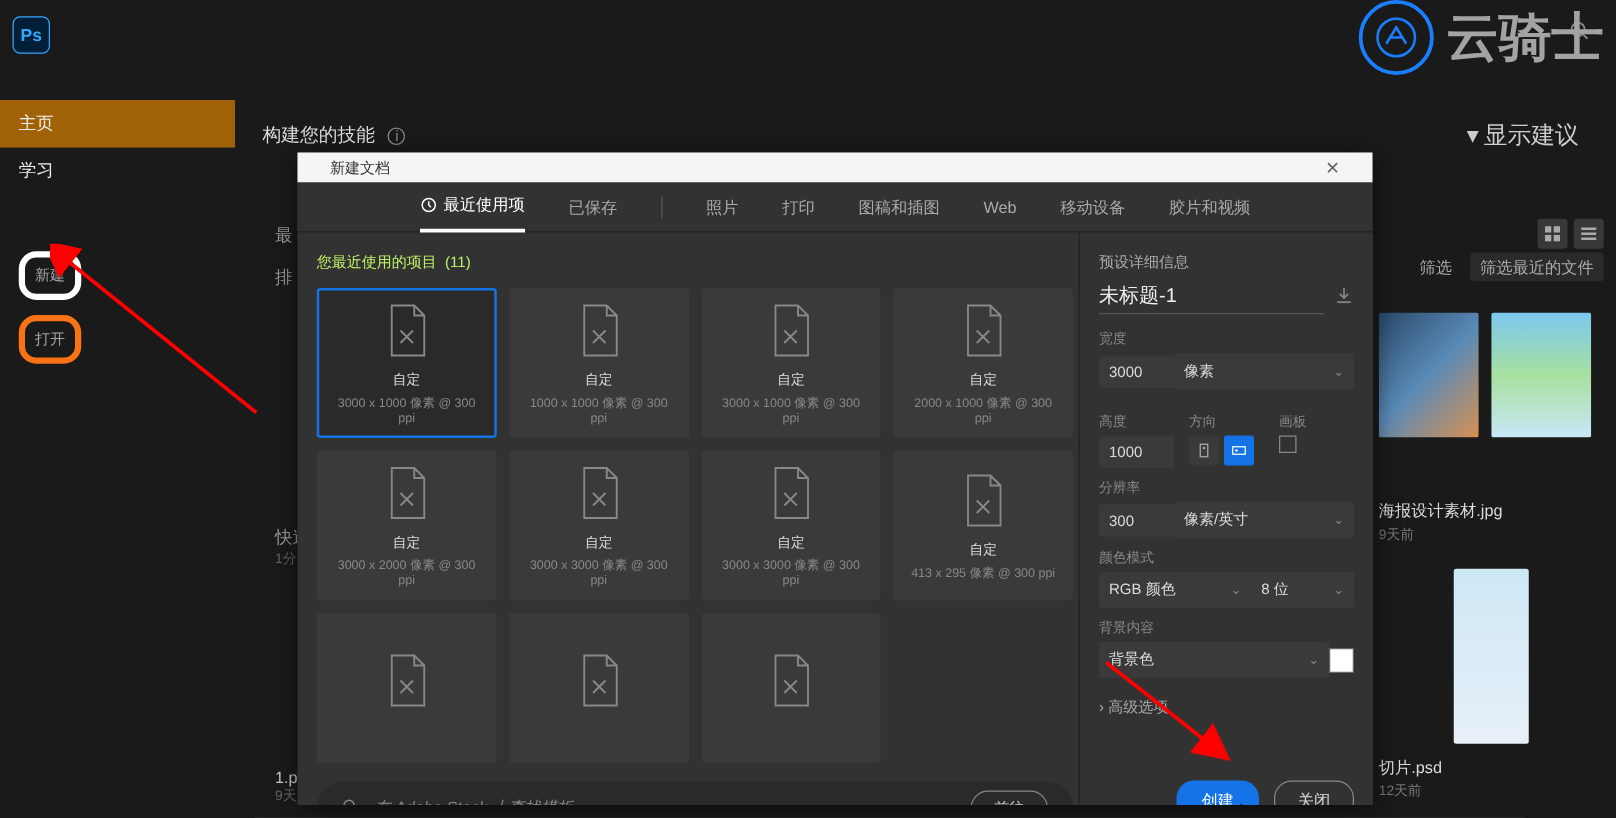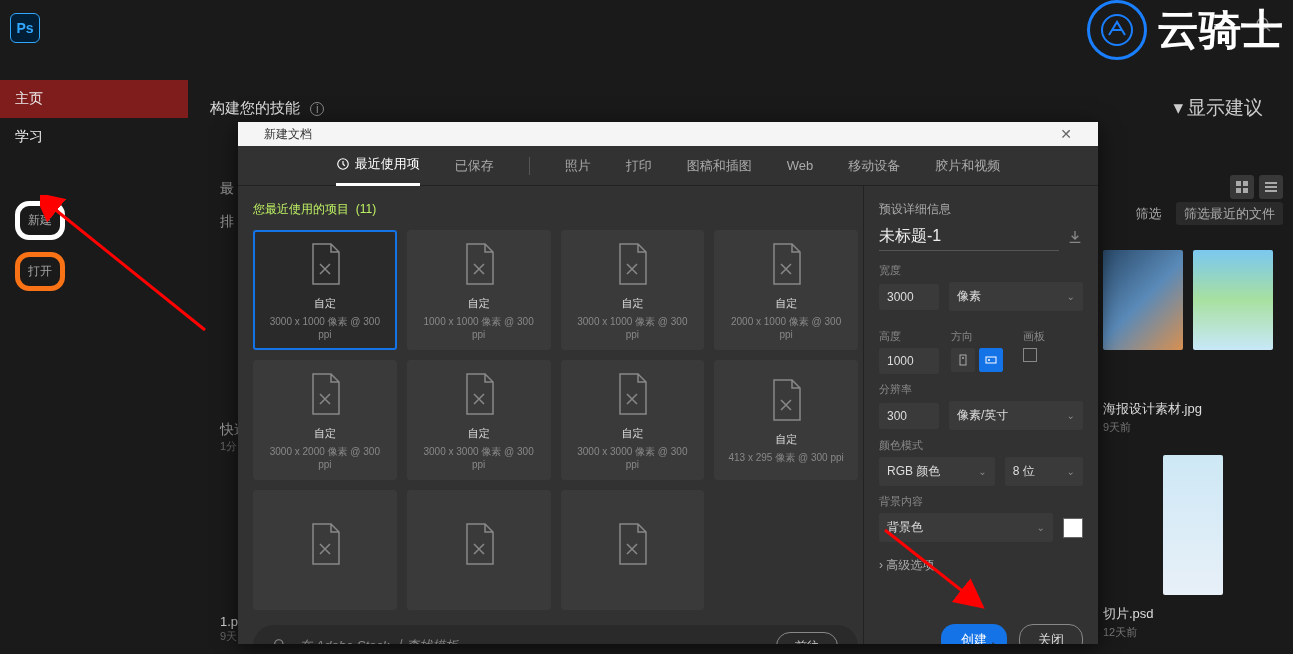--- a/index.html
+++ b/index.html
@@ -4,27 +4,27 @@
 <style>
 * { margin: 0; padding: 0; box-sizing: border-box; font-family: "Microsoft YaHei", sans-serif; }
 body { background: #1a1a1a; color: #ccc; width: 1293px; height: 654px; overflow: hidden; position: relative; }
 
 
 .topbar { height: 55px; background: #1a1a1a; display: flex; align-items: center; padding: 0 10px; }
 .ps-logo { width: 30px; height: 30px; background: #001e36; border: 1px solid #31a8ff; border-radius: 6px; display: flex; align-items: center; justify-content: center; color: #31a8ff; font-weight: bold; font-size: 14px; }
 .search-icon-top { margin-left: auto; margin-right: 10px; color: #888; font-size: 18px; }
 
 
-.watermark { position: absolute; right: 10px; top: 0px; font-size: 42px; color: #ffffff; font-weight: bold; display: flex; align-items: center; gap: 10px; z-index: 100; pointer-events: none; }
+.watermark { position: absolute; right: 10px; top: 0px; font-size: 42px; color: #a3a3a3; font-weight: bold; display: flex; align-items: center; gap: 10px; z-index: 100; pointer-events: none; }
 .watermark-icon { width: 60px; height: 60px; border: 3px solid #1a7fff; border-radius: 50%; display: flex; align-items: center; justify-content: center; }
 
 
 .sidebar { position: absolute; left: 0; top: 80px; width: 188px; }
 .sidebar-item { padding: 10px 15px; color: #eee; font-size: 14px; cursor: pointer; }
-.sidebar-item.active { background: #7f1d1d; }
+.sidebar-item.active { background: #a16207; }
 .sidebar-buttons { padding: 15px; margin-top: 30px; }
 .sidebar-btn { display: block; width: 50px; padding: 6px 0; margin-bottom: 12px; background: transparent; border: 5px solid #f97316; border-radius: 14px; color: #a3a3a3; font-size: 12px; cursor: pointer; text-align: center; }
 .sidebar-btn.highlight { border-color: #fff; }
 
 
 .arrow1 { position: absolute; left: 40px; top: 195px; width: 170px; height: 140px; z-index: 200; pointer-events: none; }
 .arrow2 { position: absolute; left: 880px; top: 525px; width: 120px; height: 90px; z-index: 200; pointer-events: none; }
 
 
 .main-area { position: absolute; left: 210px; top: 90px; right: 0; }
@@ -77,21 +77,21 @@
 .stock-go-btn { padding: 5px 18px; border: 1px solid #888; border-radius: 14px; color: #ccc; font-size: 12px; cursor: pointer; }
 
 
 .details-panel { width: 235px; background: #323232; border-left: 1px solid #222; padding: 15px; overflow-y: auto; }
 .details-header { color: #aaa; font-size: 12px; margin-bottom: 8px; }
 .doc-name-row { display: flex; align-items: center; margin-bottom: 12px; }
 .doc-name { color: #eee; font-size: 16px; flex: 1; border-bottom: 1px solid #555; padding-bottom: 3px; }
 .download-icon { color: #888; margin-left: 8px; cursor: pointer; }
 
 .field-label { color: #888; font-size: 11px; margin-bottom: 4px; margin-top: 8px; }
-.field-row { display: flex; gap: 10px; align-items: center; justify-content: space-between; }
+.field-row { display: flex; gap: 0; align-items: center; justify-content: space-between; }
 .input-box { background: #3a3a3a; border: none; padding: 6px 8px; color: #ddd; font-size: 12px; width: 60px; border-radius: 2px; }
 .select-box { background: #3a3a3a; border: none; padding: 6px 8px; color: #ddd; font-size: 12px; flex: 1; border-radius: 2px; display: flex; justify-content: space-between; align-items: center; cursor: pointer; }
 .select-arrow { color: #888; font-size: 10px; }
 
 .orient-group { display: flex; gap: 4px; }
 .orient-btn { width: 24px; height: 24px; background: #3a3a3a; border: 1px solid #3a3a3a; display: flex; align-items: center; justify-content: center; cursor: pointer; border-radius: 2px; }
 .orient-btn.active { border-color: #1473e6; background: #1473e6; }
 .orient-svg { width: 14px; height: 14px; }
 .checkbox { width: 14px; height: 14px; border: 1px solid #888; background: transparent; cursor: pointer; }
 

